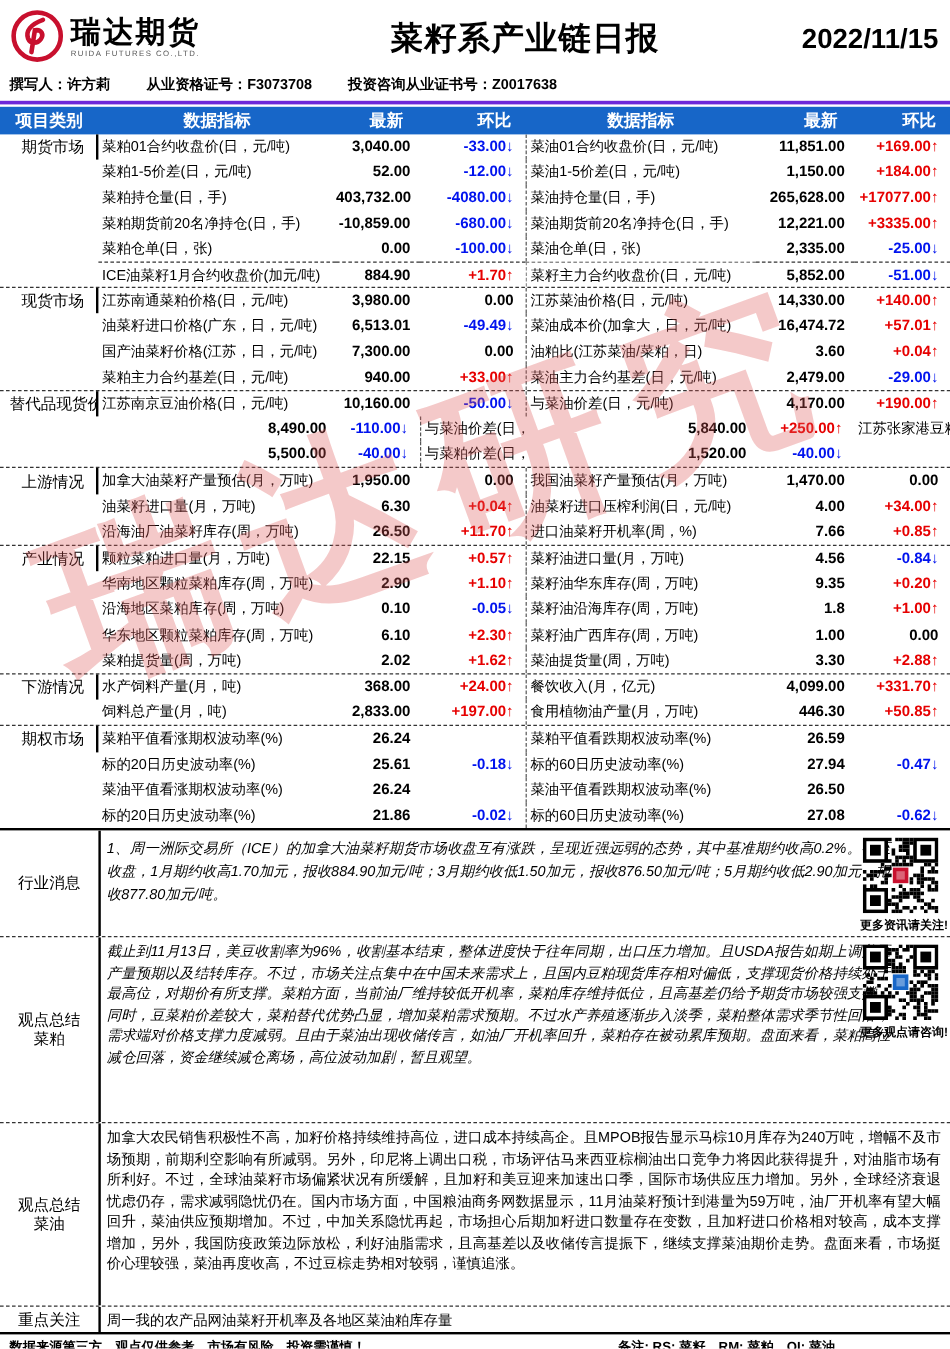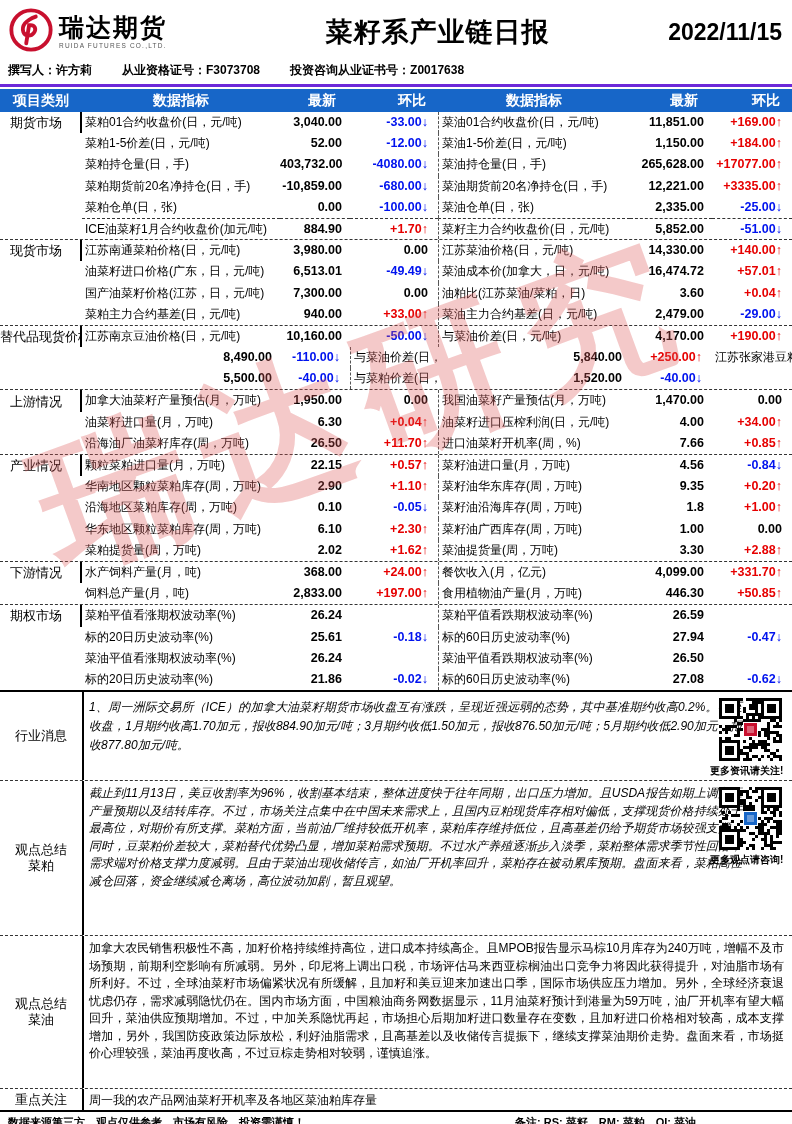--- a/index.html
+++ b/index.html
@@ -16,21 +16,21 @@
   .info-row{display:flex;gap:30px;padding:4px 8px 5px;font-size:12px;font-weight:bold;border-bottom:3px solid #6d28d9;}
   
   .thead,.sec{display:grid;grid-template-columns:82px 198px 70px 88px 192px 82px 80px;}
   .thead{background:#1766c8;color:#fff;font-weight:bold;height:23px;line-height:23px;font-size:14px;margin-top:2px;}
   .thead .th{white-space:nowrap;}
   .th.c1,.th.c2,.th.c5{text-align:center;}
   .th.c3,.th.c6{text-align:right;padding-right:14px;}
   .th.c4,.th.c7{text-align:right;padding-right:12px;}
   .sec:not(:first-child){border-top:1px dashed #333;}
   .cell{height:21.2px;line-height:21.2px;font-size:12px;white-space:nowrap;overflow:hidden;box-sizing:border-box;}
-  .cat{display:flex;align-items:center;justify-content:flex-start;border-right:2px solid #000;font-size:13px;}
+  .cat{display:flex;align-items:center;justify-content:flex-end;border-right:2px solid #000;font-size:13px;}
   .cat span{width:72px;text-align:center;line-height:17px;}
   .ind{padding-left:3px;}
   .val{text-align:right;font-weight:bold;padding-right:8px;font-size:12.5px;}
   .chg{text-align:right;font-weight:bold;padding-right:10px;font-size:12.5px;}
   .chg.up{color:#e60000;}
   .chg.down{color:#0013ee;}
   .c5d{border-left:1px dashed #555;}
   .sep{border-top:1px dashed #333;}
   
   .notes{position:relative;border-top:2px solid #000;border-bottom:2px solid #000;}
@@ -40,21 +40,21 @@
   .note-label span{width:58px;text-align:center;line-height:16px;}
   .note-text{flex:1;padding:4px 8px 0 5px;font-size:12px;line-height:17.5px;text-align:justify;}
   .note--industry{height:88px;}
   .note--rm_view{height:155px;}
   .note--oi_view{height:153px;}
   .note--focus{height:22px;}
   .note--industry .note-text,.note--rm_view .note-text{padding-right:50px;font-style:italic;}
   .note--industry .note-text{line-height:19px;padding-top:6px;}
   .note--focus .note-text{padding-top:3px;}
   
-  .qr-col{position:absolute;top:6px;right:2px;width:80px;text-align:left;z-index:3;}
+  .qr-col{position:absolute;top:6px;right:2px;width:80px;text-align:right;z-index:3;}
   .qr-box{width:63px;height:63px;margin:0 auto;}
   .qr-caption{font-size:10px;font-weight:bold;margin:3px 0 9px;white-space:nowrap;}
   
   .watermark{position:absolute;left:45px;top:420px;transform:rotate(-20deg);transform-origin:0 50%;
     font-size:150px;font-weight:bold;color:rgba(222,88,88,0.32);white-space:nowrap;letter-spacing:20px;
     pointer-events:none;z-index:4;}
   
   .footer{display:flex;justify-content:space-between;align-items:center;height:19px;
     padding:1px 8px 0;font-size:11px;font-weight:bold;border-bottom:1px solid #000;margin-bottom:2px;}
   .footer .remark{padding-right:88px;}

